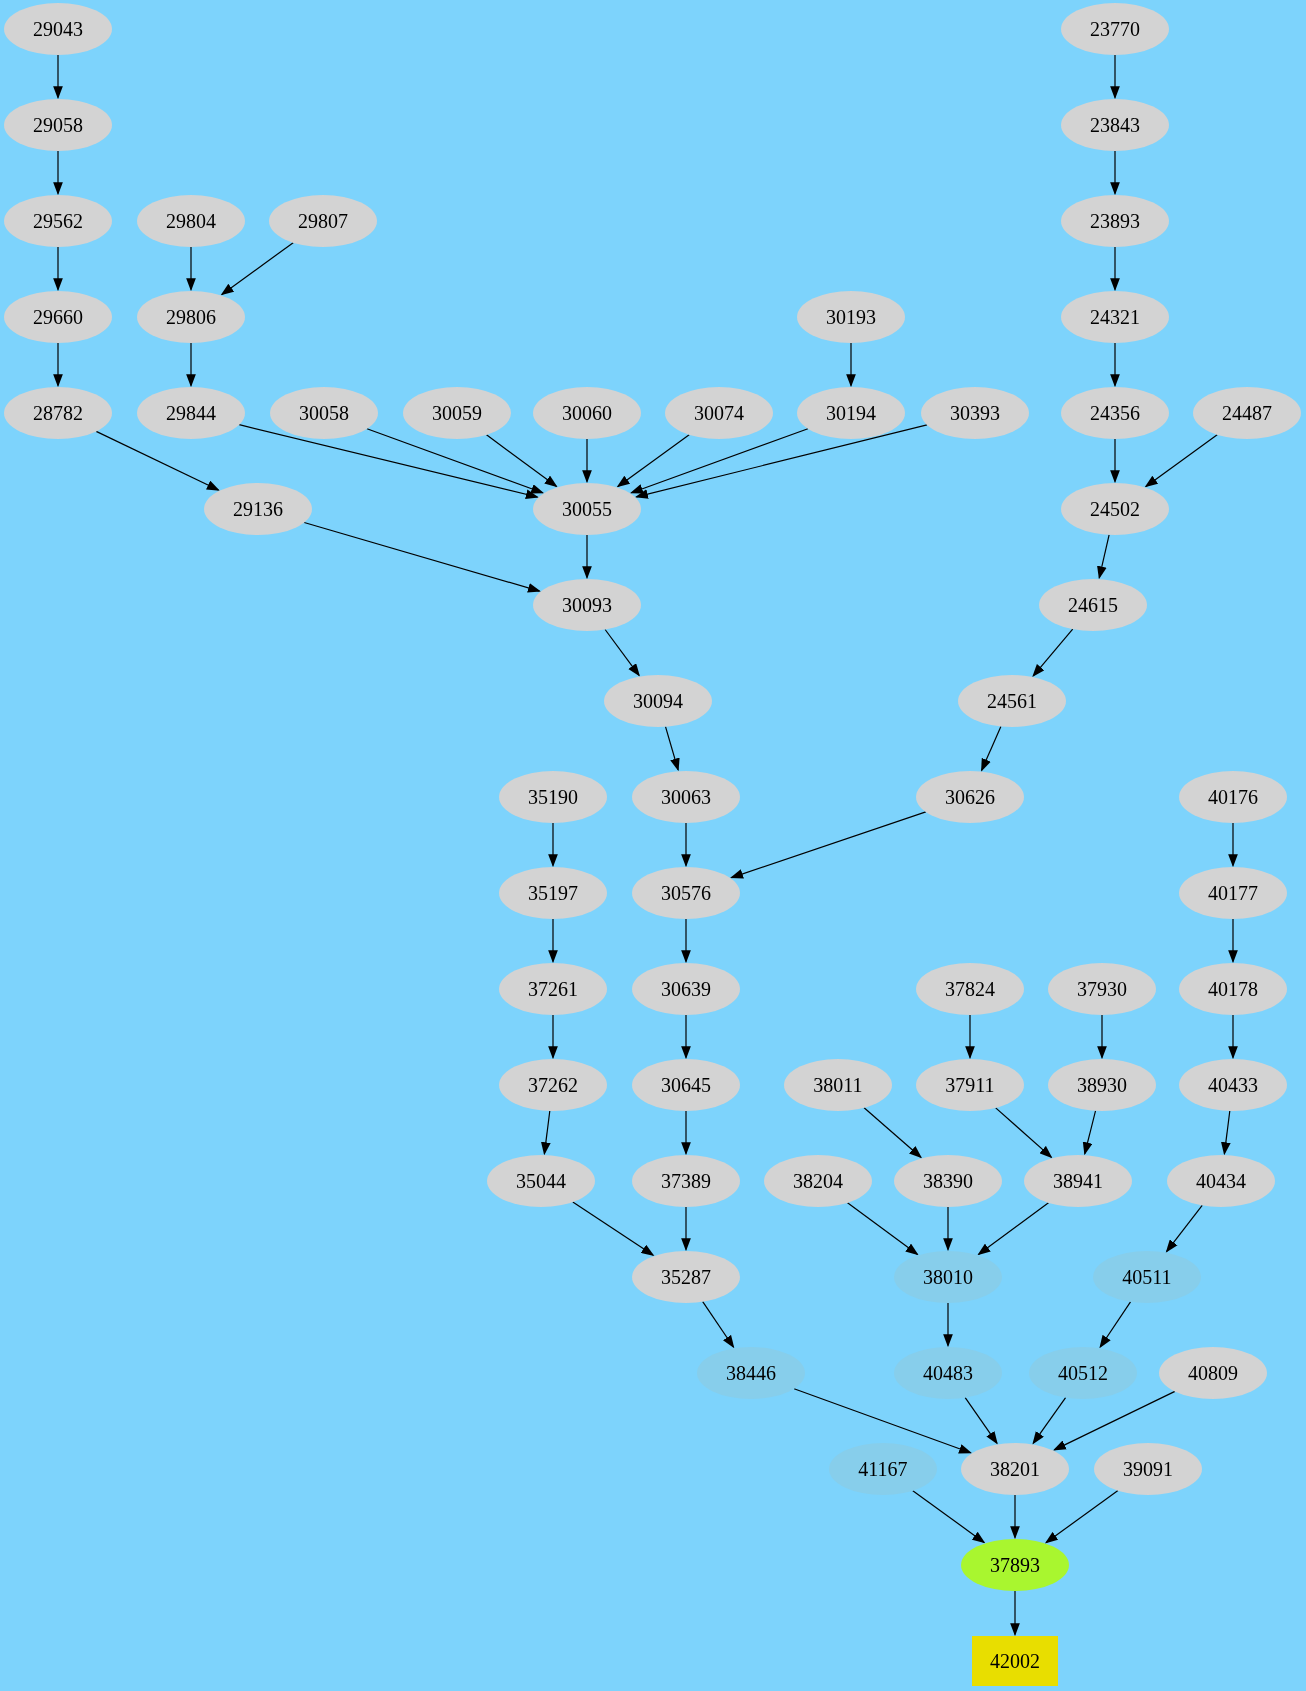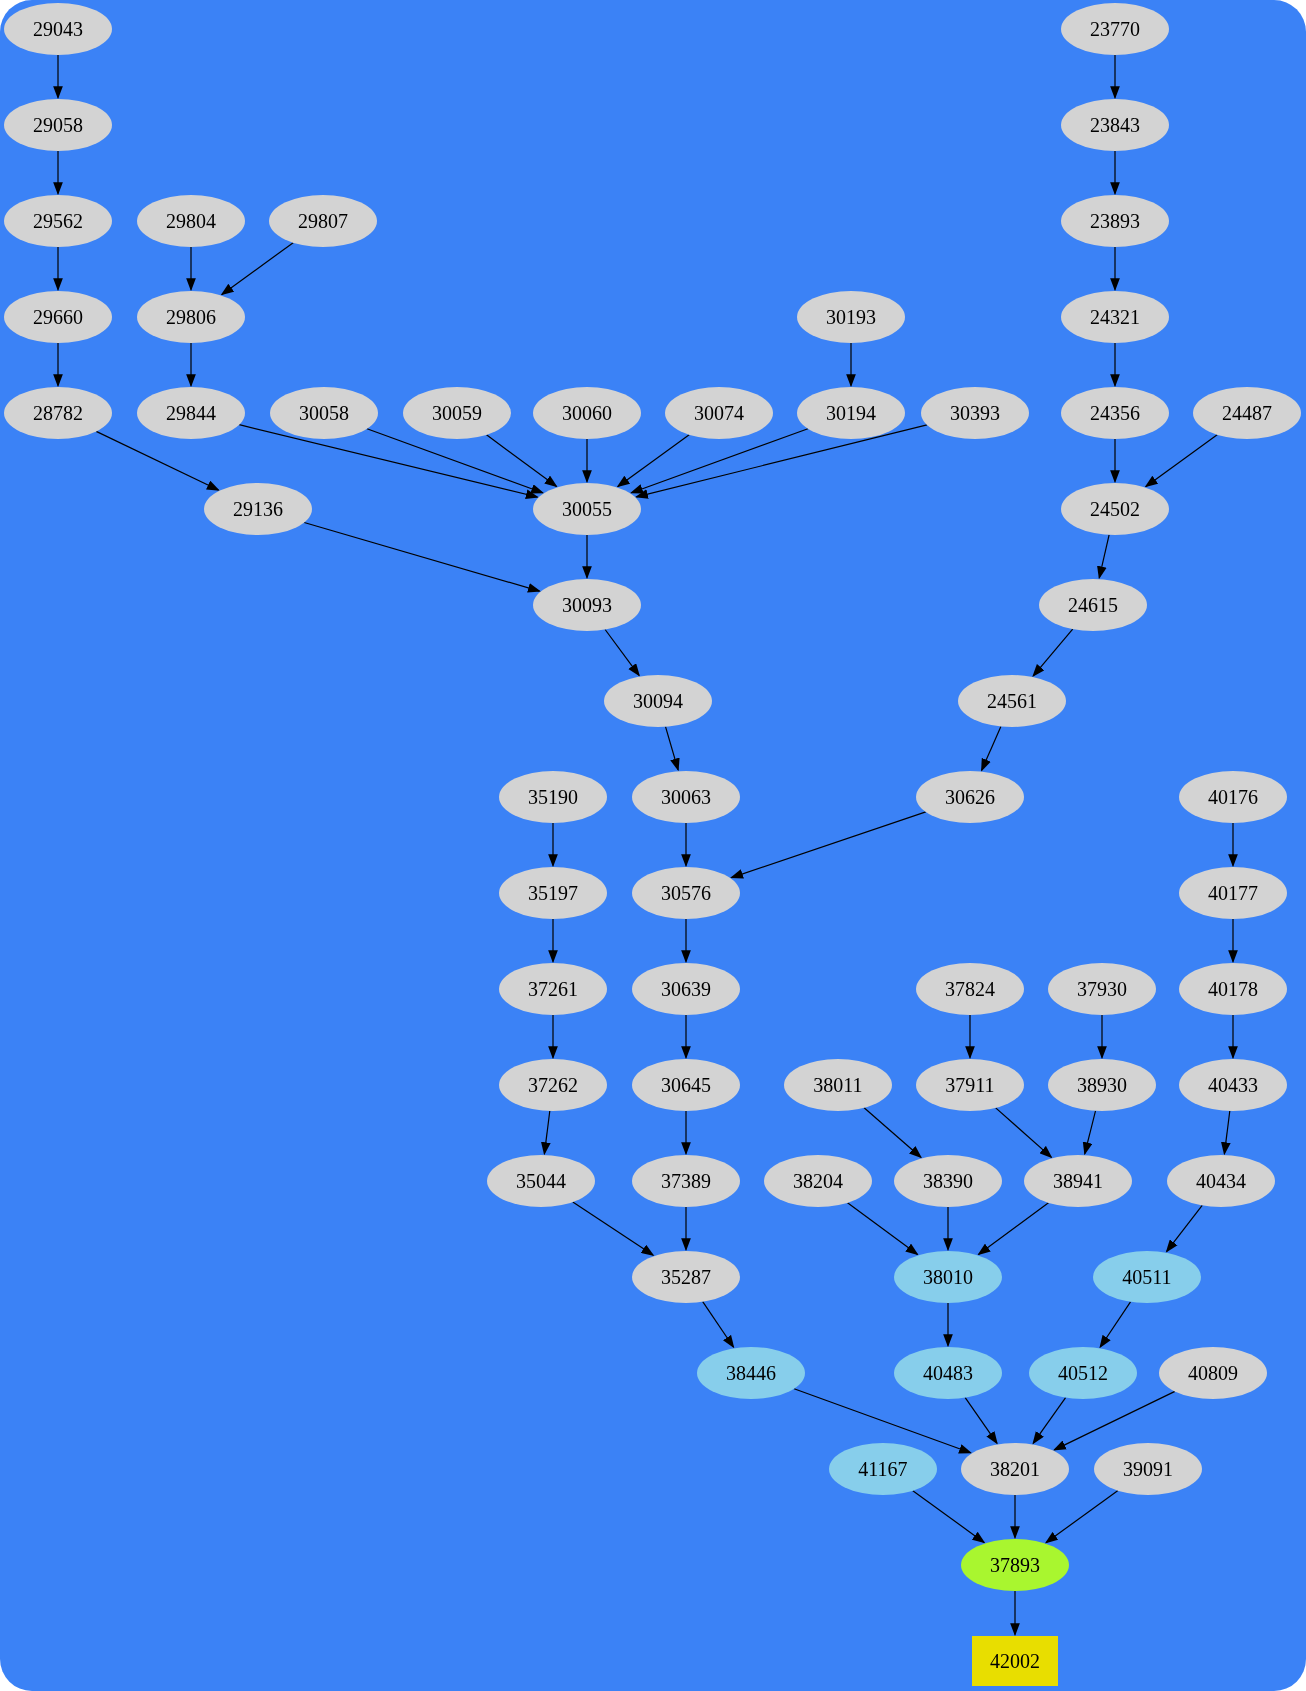--- a/index.html
+++ b/index.html
@@ -3,24 +3,23 @@
 <meta charset="utf-8">
 <style>
   html, body {
     margin: 0;
     padding: 0;
     background: #ffffff;
   }
   .graph-page {
     width: 1306px;
     height: 1691px;
-    background: #3b82f6;
+    background: #7dd3fc;
     position: relative;
     overflow: hidden;
-    border-radius: 32px;
   }
   svg.graph-canvas {
     display: block;
   }
   .node-label {
     font-family: "Liberation Serif", "DejaVu Serif", serif;
     font-size: 20px;
     fill: #000000;
   }
   .edge-line {

